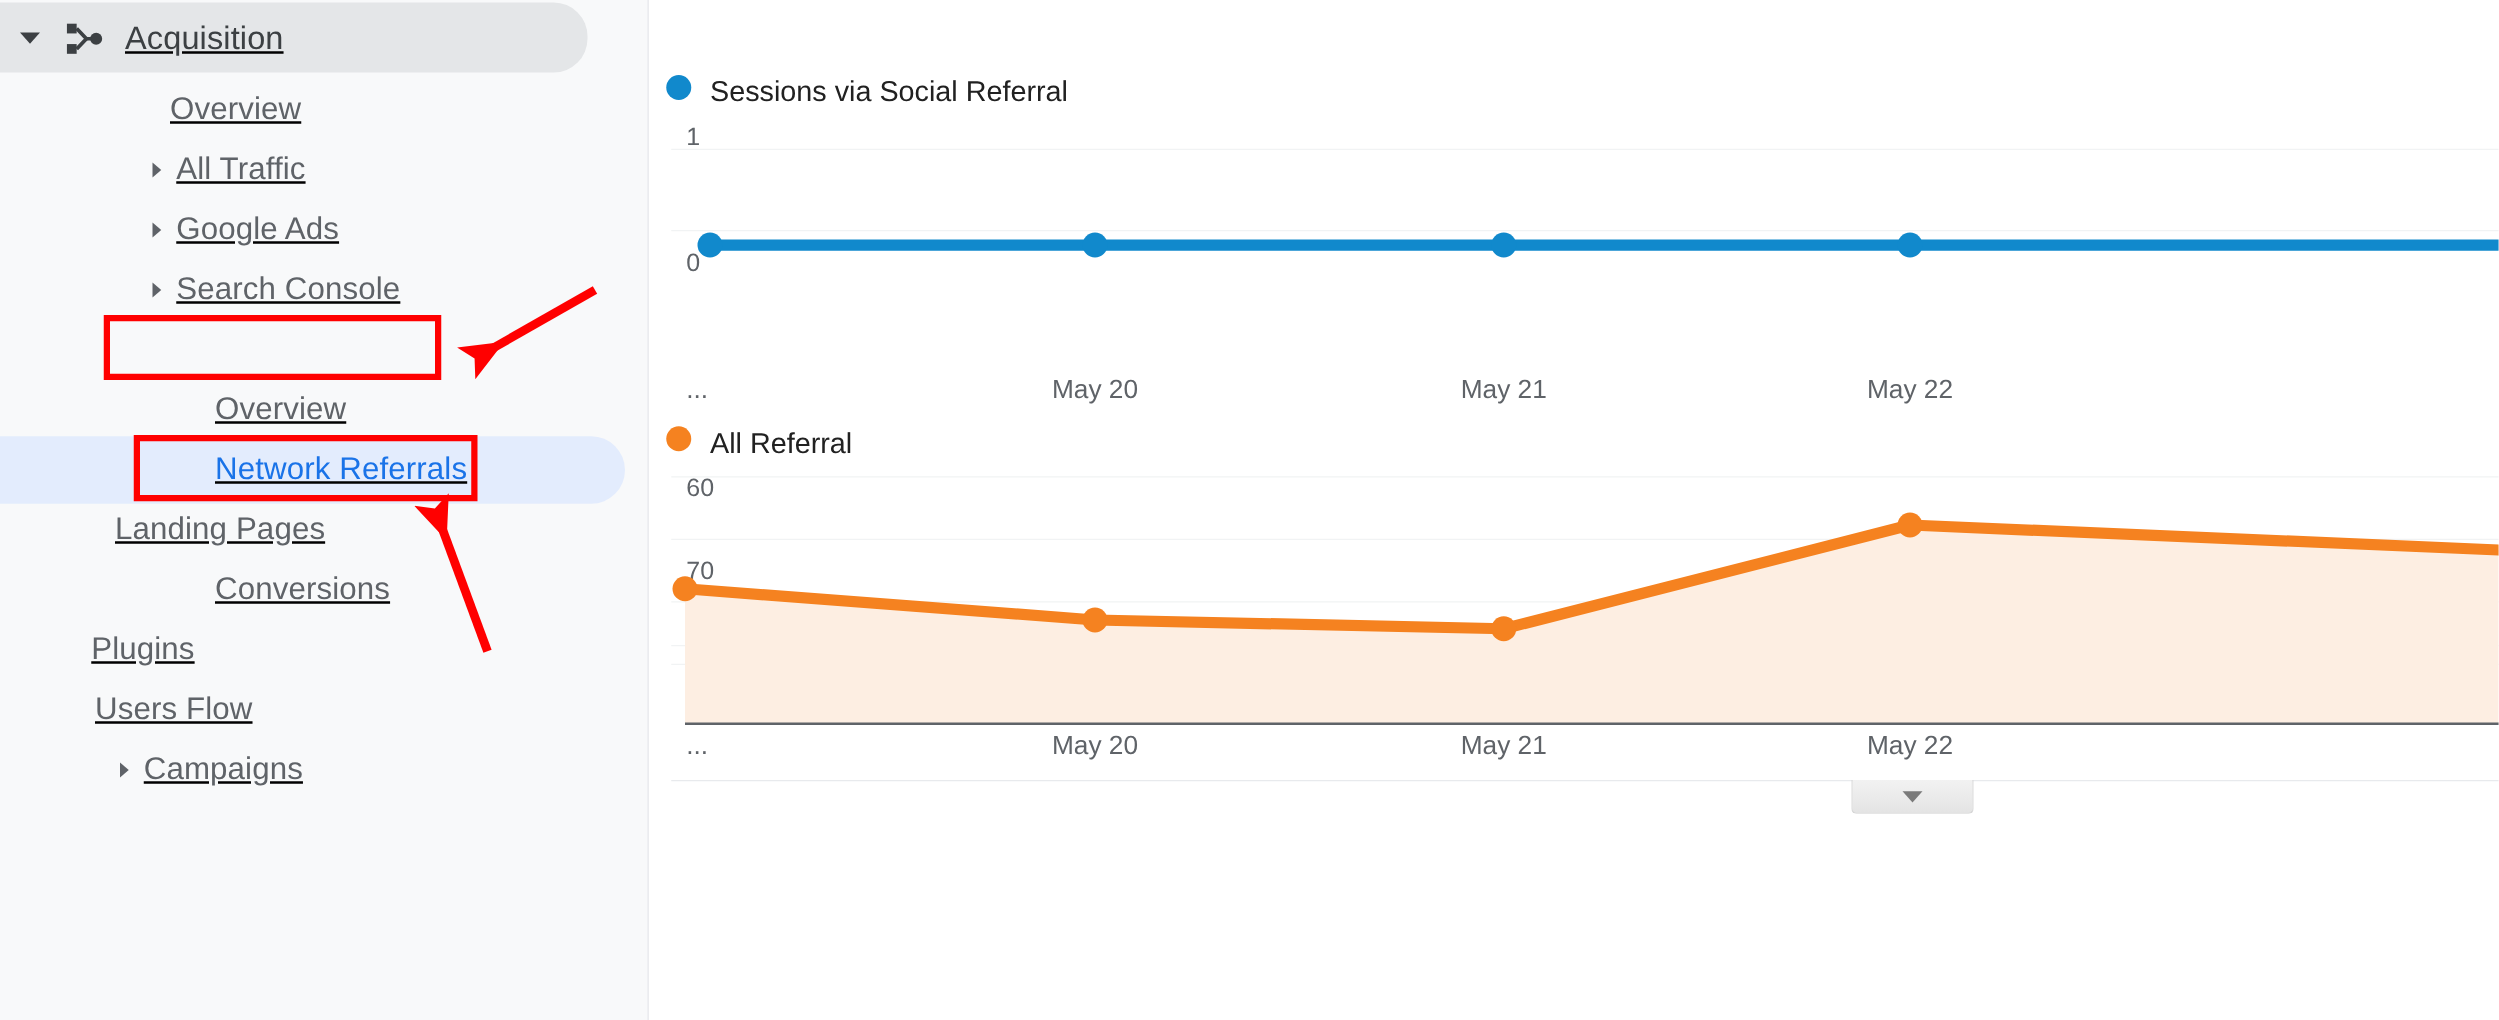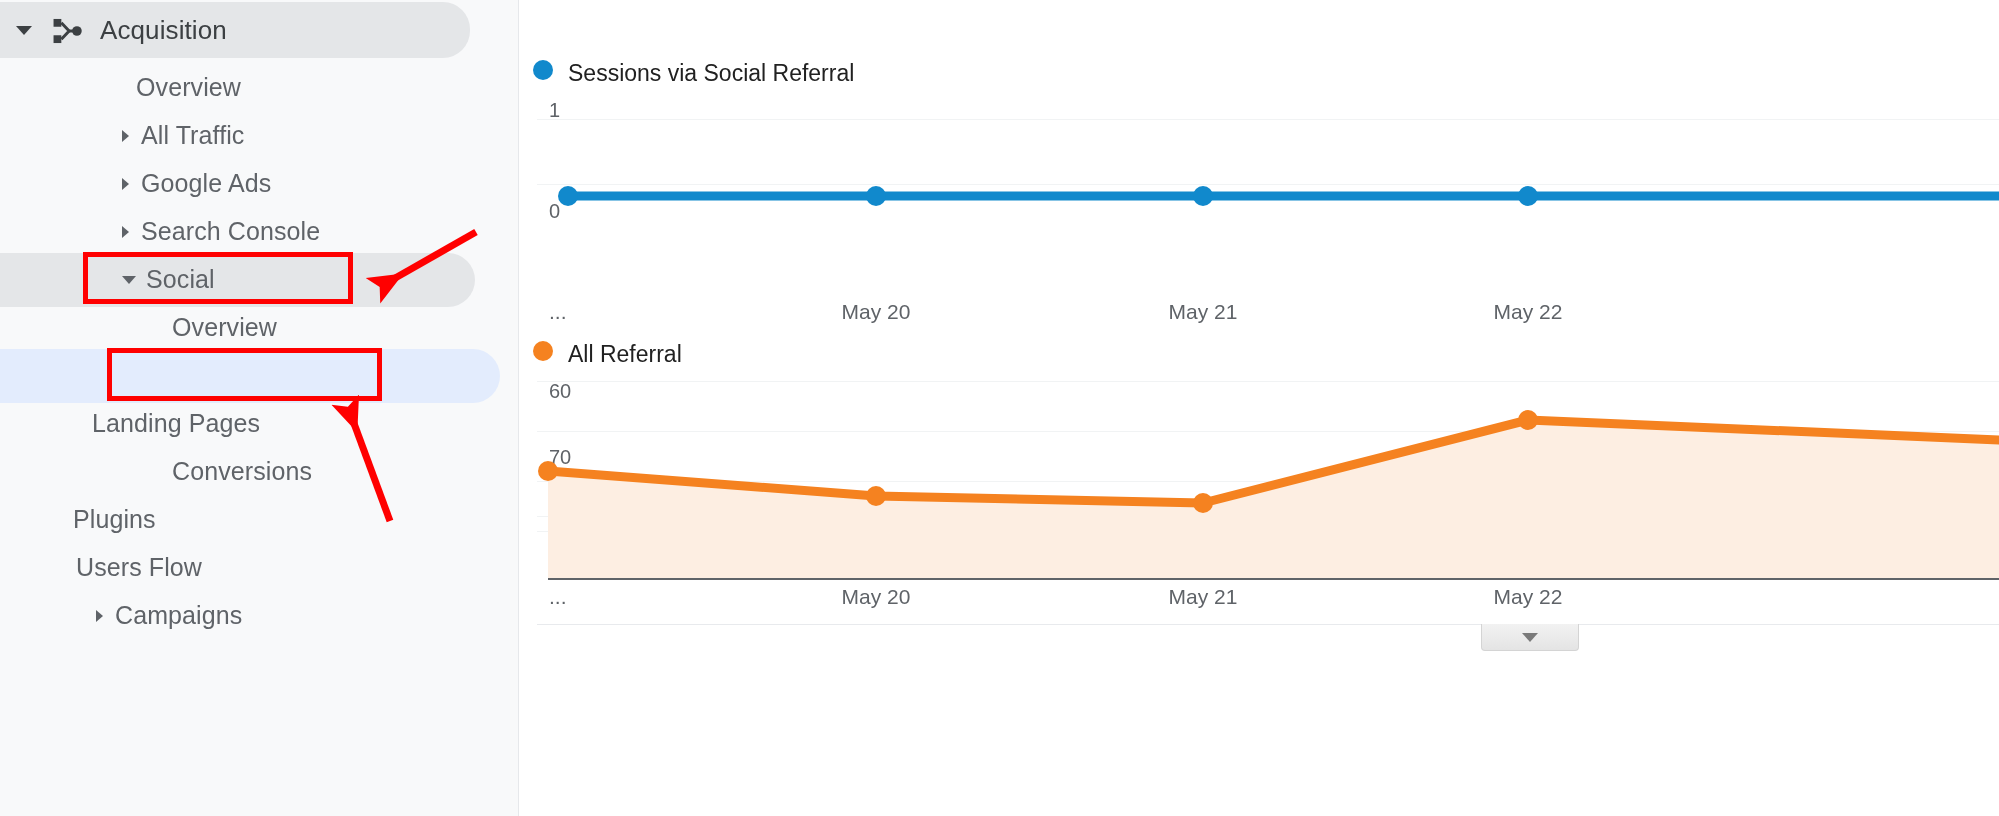--- a/index.html
+++ b/index.html
@@ -16,20 +16,21 @@
     position:absolute;left:0;top:0;width:519px;height:816px;
     background:#f8f9fa;
     border-right:1px solid #e6e8eb;
     box-sizing:border-box;
   }
   .nav-row{
     position:absolute;left:0;height:61px;width:519px;
     display:flex;align-items:center;
     box-sizing:border-box;
     cursor:pointer;
+    text-decoration:underline;
   }
   .nav-pill{
     position:absolute;left:0;top:4px;height:54px;
     border-top-right-radius:27px;border-bottom-right-radius:27px;
   }
   .pill-grey{background:#e4e6e8;width:475px;}
   .pill-blue{background:#e3ecfd;width:500px;}
   .nav-inner{position:relative;display:flex;align-items:center;height:61px;z-index:2;}
 
   .caret{
@@ -152,36 +153,32 @@
       </div>
     </div>
 
     <div class="nav-row" style="top:153px;">
       <div class="nav-inner" style="padding-left:122px;">
         <span class="caret caret-right" style="border-left-width:7px;border-top-width:6px;border-bottom-width:6px;margin-right:12px;"></span>
         <span class="nav-label">Google Ads</span>
       </div>
     </div>
 
-    <div class="nav-row" style="top:249px;">
-      <div class="nav-pill pill-grey" style="width:475px;top:4px;height:54px;"></div>
-      <div class="nav-inner" style="padding-left:122px;">
-        <span class="caret caret-down" style="border-left-width:7px;border-right-width:7px;border-top-width:8px;margin-right:10px;"></span>
-        <span class="nav-label">Social</span>
-      </div>
-    </div>
 
     <div class="nav-row" style="top:297px;">
       <div class="nav-inner" style="padding-left:172px;">
         <span class="nav-label">Overview</span>
       </div>
     </div>
 
     <div class="nav-row" style="top:345px;">
       <div class="nav-pill pill-blue" style="width:500px;top:4px;height:54px;"></div>
+      <div class="nav-inner" style="padding-left:172px;">
+        <span class="nav-label active">Network Referrals</span>
+      </div>
     </div>
 
     <div class="nav-row" style="top:393px;">
       <div class="nav-inner" style="padding-left:92px;">
         <span class="nav-label">Landing Pages</span>
       </div>
     </div>
 
     <div class="nav-row" style="top:441px;">
       <div class="nav-inner" style="padding-left:172px;">

